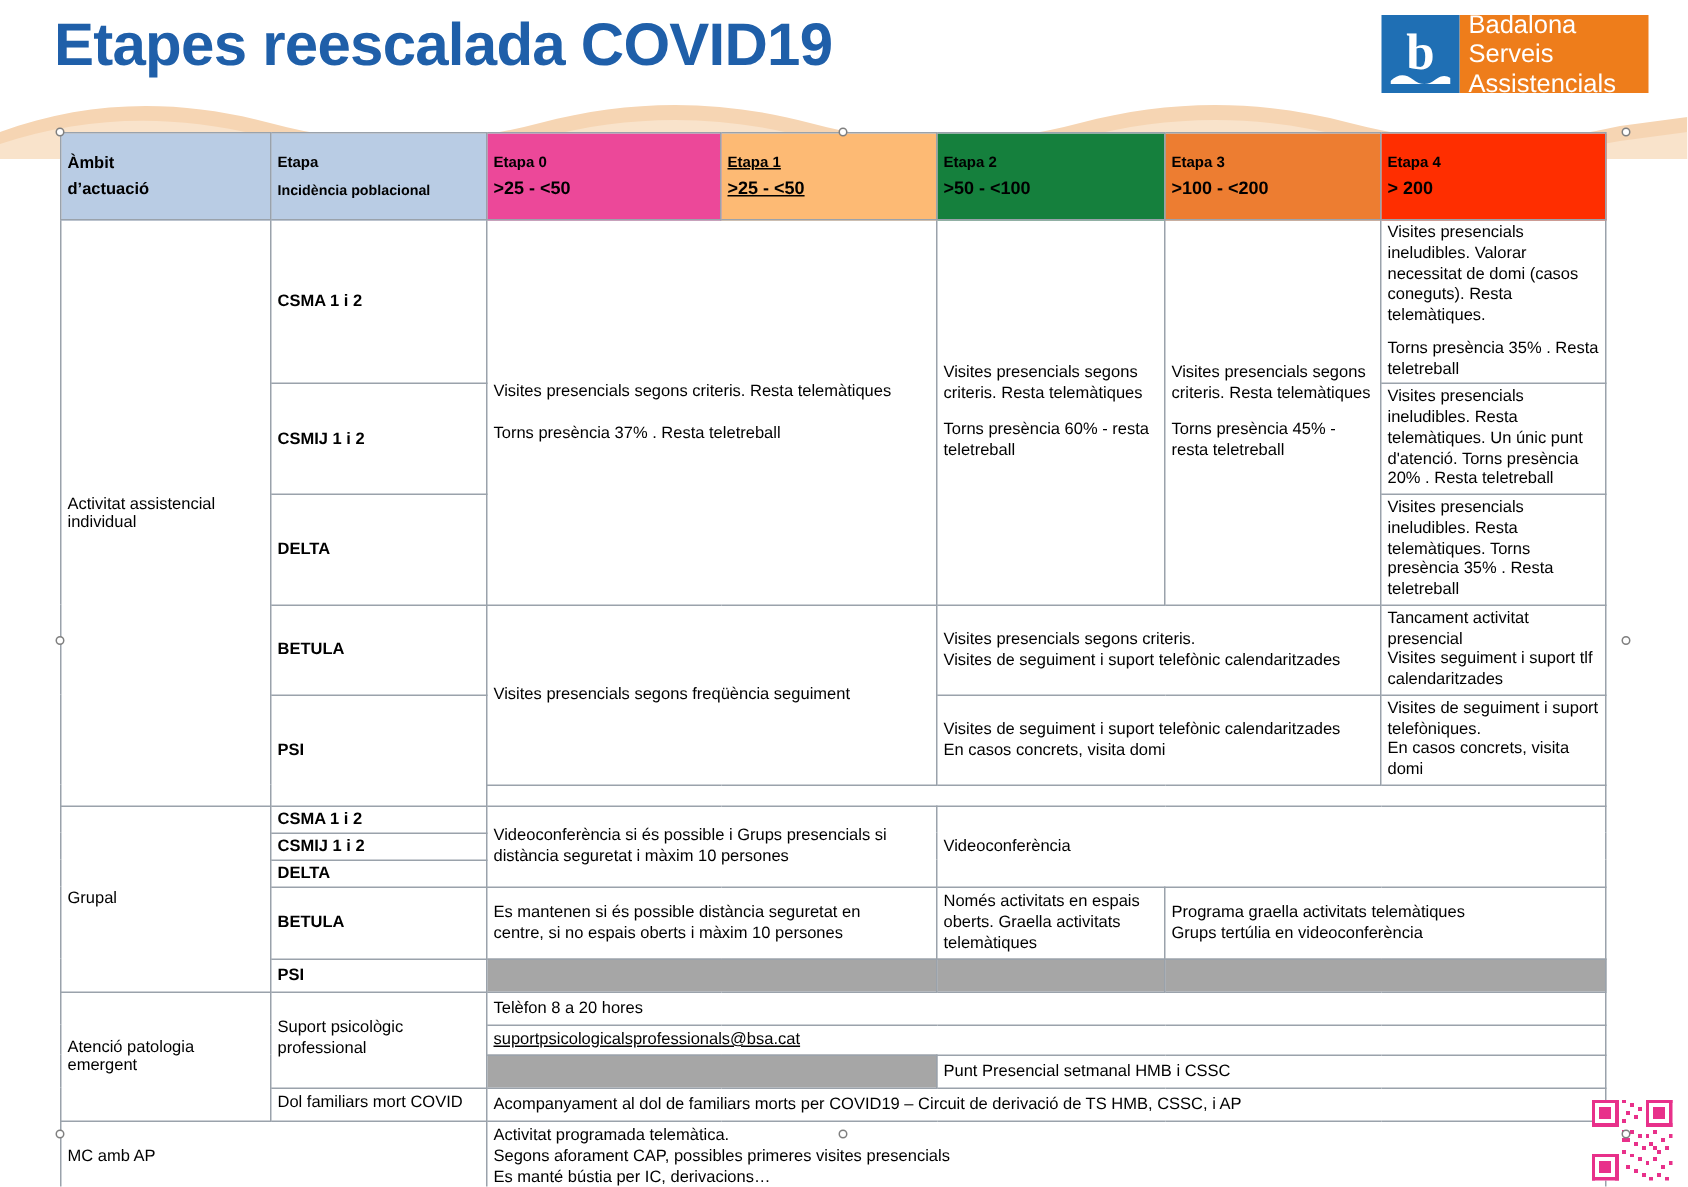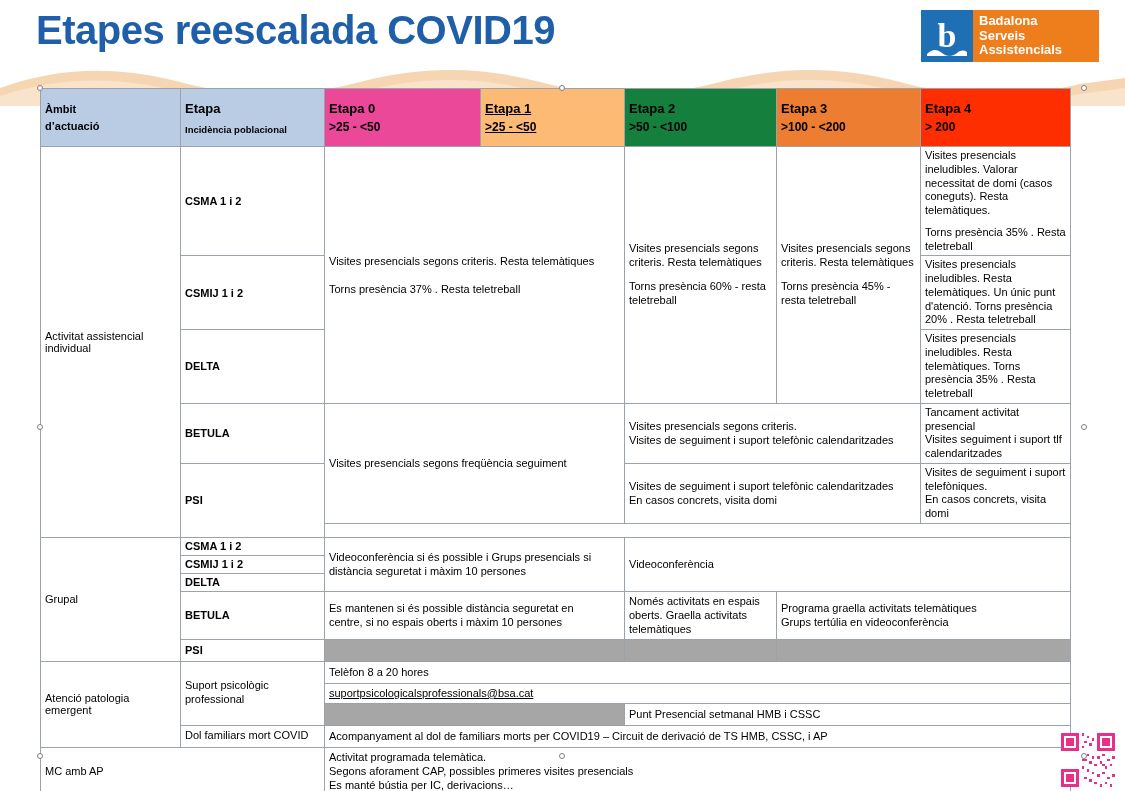--- a/index.html
+++ b/index.html
@@ -37,21 +37,21 @@
     color:#fff; font-size:34px; font-weight:bold; line-height:1;
     font-family:"Liberation Serif", serif;
   }
   .logo-left .wavebit {
     position:absolute; bottom:6px; left:6px; right:6px; height:8px;
   }
   .logo-right {
     flex:1; background:#EE7D1B; color:#fff; padding:4px 6px;
     display:flex; flex-direction:column; justify-content:center;
   }
-  .logo-right span { font-size:13px; font-weight:bold; line-height:1.15; }
+  .logo-right span { font-size:17px; font-weight:normal; line-height:1.15; }
 
   table.grid {
     position:absolute; left:40px; top:88px;
     border-collapse:collapse; z-index:2;
     background:#fff;
   }
   table.grid td {
     border:1px solid #9aa2ab;
     vertical-align:middle;
     padding:2px 4px;
@@ -64,21 +64,21 @@
   }
   .hdr-etapa {
     background:#B9CCE4; color:#1F5FA9; font-weight:bold; width:144px;
   }
   .hdr-etapa .sub { font-size:9.5px; font-weight:bold; margin-top:8px; }
   .hdr-e0 { background:#ec4899; color:#fff; font-weight:bold; width:156px; }
   .hdr-e1 { background:#fdba74; color:#F2B183; font-weight:bold; width:144px;text-decoration:underline; }
   .hdr-e2 { background:#15803d; color:#5a3a23; font-weight:bold; width:152px; }
   .hdr-e3 { background:#ED7D31; color:#fff; font-weight:bold; width:144px; }
   .hdr-e4 { background:#FF2E00; color:#fff; font-weight:bold; width:150px; }
-  .hdr-big { font-size:13px; }
+  .hdr-big { font-size:10px; }
   .hdr-val { font-size:12px; margin-top:4px; }
 
   .rowlabel { font-size:11px; }
   .rowlabel-b { font-weight:bold; font-size:11px; }
   .small { font-size:9px; line-height:1.25; }
   .tiny { font-size:8px; line-height:1.25; }
   .med { font-size:11px; line-height:1.3; }
   .gray { background:#A6A6A6; }
   .lefted { text-align:left; }
   .underline { text-decoration:underline; }

